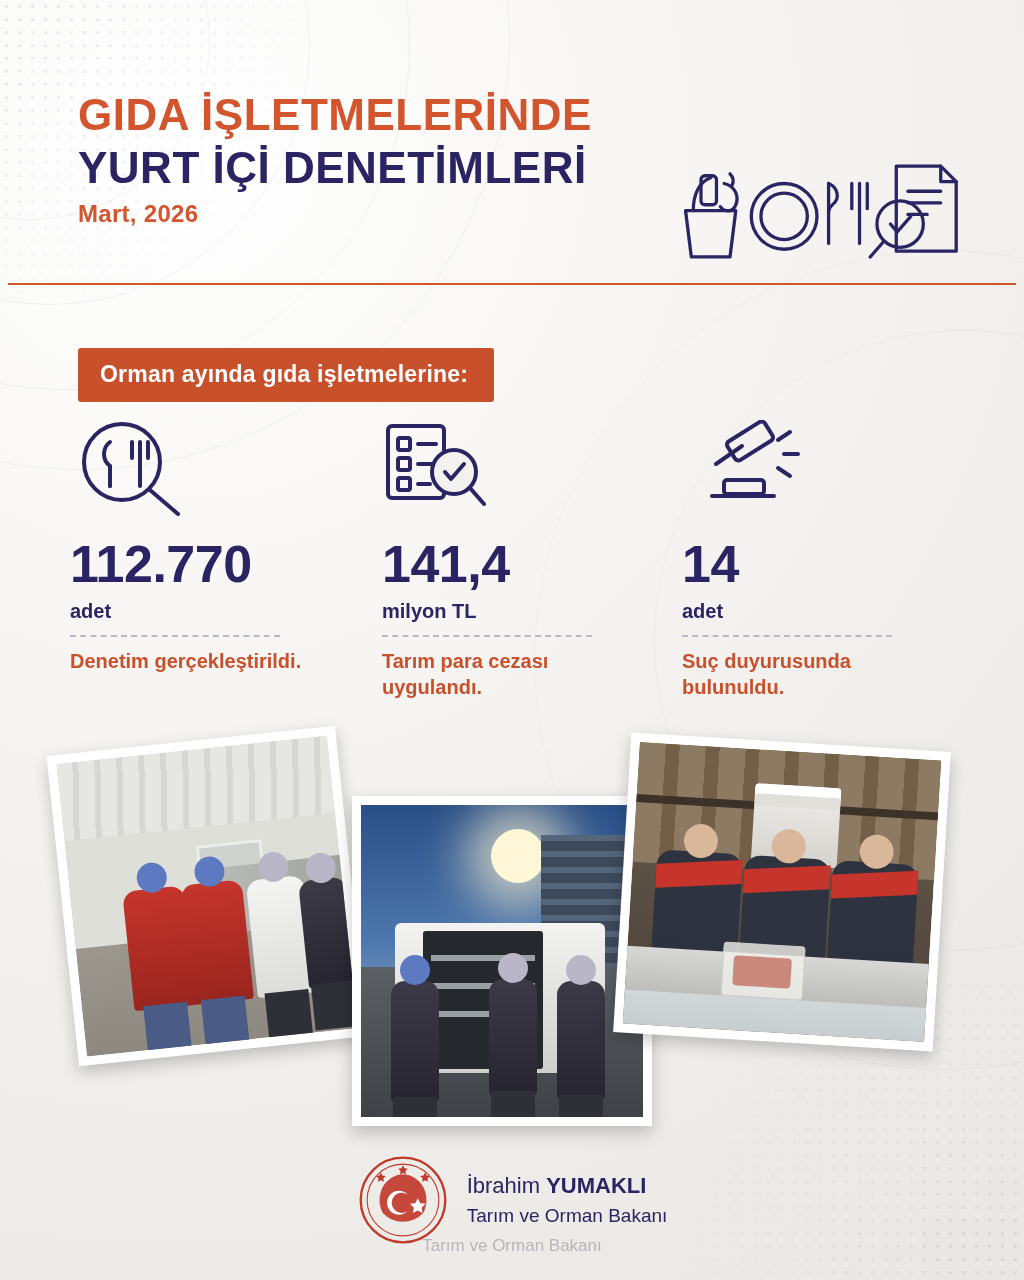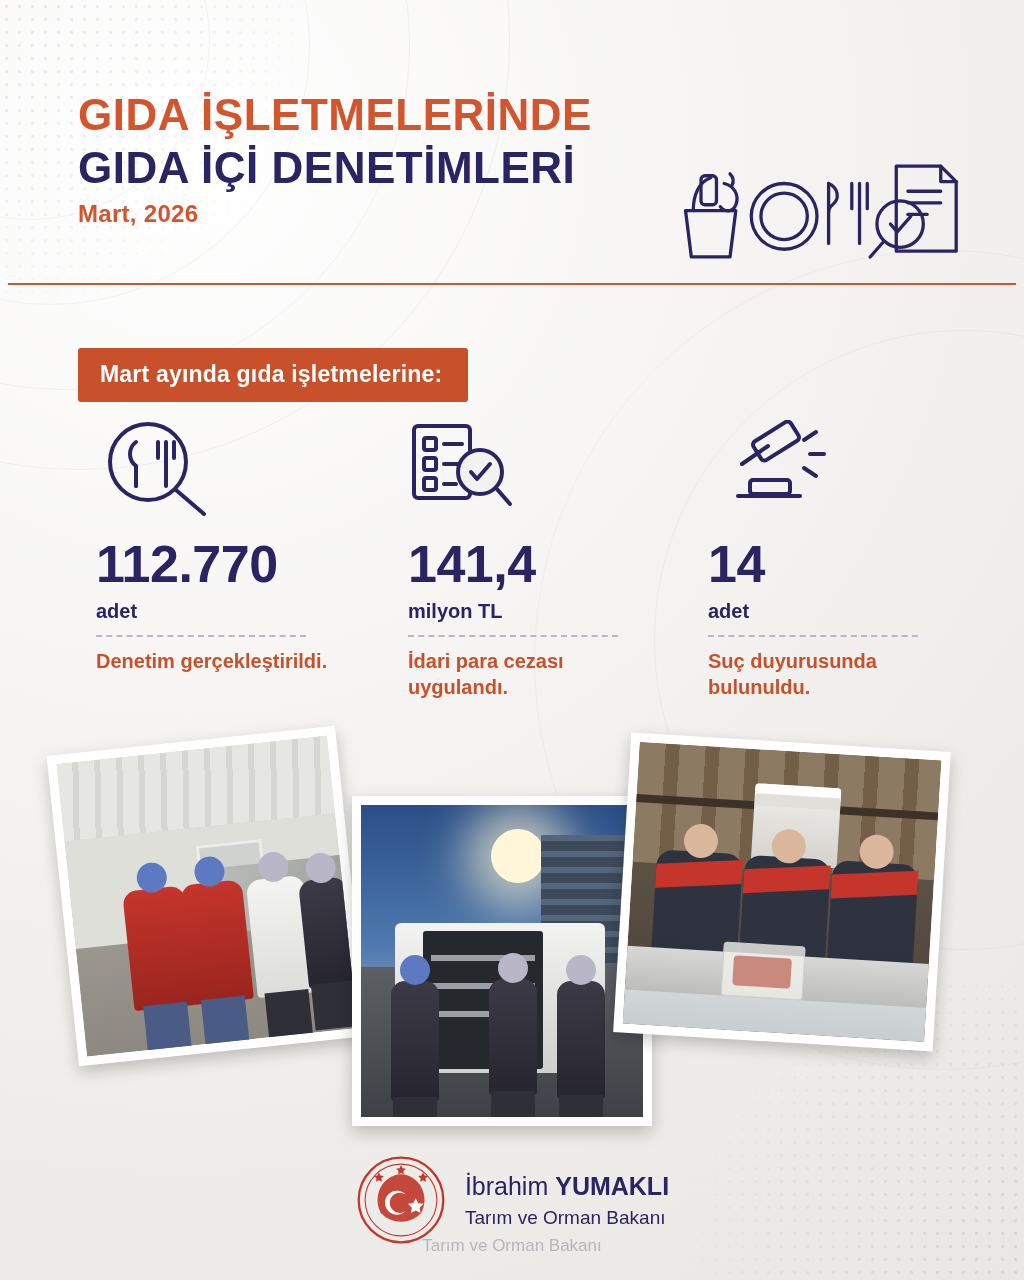--- a/index.html
+++ b/index.html
@@ -98,21 +98,21 @@
     font-size: 23px;
     font-weight: 700;
     padding: 13px 26px 14px 22px;
     border-radius: 3px;
     letter-spacing: 0.2px;
   }
 
   
   .stats {
     position: absolute;
-    left: 88px; top: 420px;
+    left: 62px; top: 420px;
     width: 900px;
     display: flex;
   }
   .stat { position: relative; }
   .stat.s0 { width: 320px; padding-left: 8px; }
   .stat.s1 { width: 300px; padding-left: 0px; }
   .stat.s2 { width: 280px; padding-left: 0px; }
   .stat-icon { height: 96px; display: flex; align-items: flex-end; }
   .stat-number {
     font-size: 52px;
@@ -225,21 +225,21 @@
     position: absolute;
     left: 0; bottom: 34px;
     width: 1024px;
     display: flex;
     align-items: center;
     justify-content: center;
     gap: 18px;
   }
   .emblem { width: 92px; height: 92px; position: relative; }
   .footer-text { line-height: 1.25; }
-  .f-name { font-size: 25px; color: #2b2463; font-weight: 400; }
+  .f-name { font-size: 22px; color: #2b2463; font-weight: 400; }
   .f-name b { font-weight: 800; }
   .f-role { font-size: 19px; color: #2b2463; margin-top: 4px; }
   .watermark {
     position: absolute;
     left: 0; bottom: 24px;
     width: 1024px;
     text-align: center;
     font-size: 17px;
     color: rgba(120,115,130,0.45);
   }
@@ -254,21 +254,21 @@
   <div class="arc a3"></div>
   <div class="arc a4"></div>
   <div class="arc b1"></div>
   <div class="arc b2"></div>
   <div class="dots"></div>
   <div class="dots br"></div>
 
   <div class="header">
     <div class="title-block">
       <div class="title-1">GIDA İŞLETMELERİNDE</div>
-      <div class="title-2">GIDA İÇİ DENETİMLERİ</div>
+      <div class="title-2">YURT İÇİ DENETİMLERİ</div>
       <div class="title-3">Mart, 2026</div>
     </div>
 
     <div class="header-icons">
       <svg viewBox="0 0 300 128" width="290" height="125" fill="none" stroke="#2b2463" stroke-width="3.4" stroke-linecap="round" stroke-linejoin="round">
 
         <g>
           <path d="M14 62 h52 l-6 48 h-40 z"></path>
           <path d="M22 62 c0-16 6-30 18-34"></path>
           <rect x="30" y="26" width="16" height="30" rx="4"></rect>
@@ -292,21 +292,21 @@
           <circle cx="236" cy="76" r="24"></circle>
           <path d="M226 76 l7 8 14-16"></path>
           <path d="M219 94 l-14 16"></path>
         </g>
       </svg>
     </div>
 
     <div class="header-rule"></div>
   </div>
 
-  <div class="banner">Mart ayında gıda işletmelerine:</div>
+  <div class="banner">Orman ayında gıda işletmelerine:</div>
 
   <div class="stats">
 
     <div class="stat s0">
       <div class="stat-icon">
         <svg viewBox="0 0 120 96" width="120" height="96" fill="none" stroke="#2b2463" stroke-width="4" stroke-linecap="round" stroke-linejoin="round">
           <circle cx="52" cy="42" r="38"></circle>
           <path d="M80 70 l28 24"></path>
           <path d="M40 22 c-8 6-8 18 0 24 v20"></path>
           <path d="M40 46 v20"></path>
@@ -331,21 +331,21 @@
           <rect x="16" y="58" width="12" height="12" rx="2"></rect>
           <path d="M36 64 h12"></path>
           <circle cx="72" cy="52" r="22" fill="#f4f2ef"></circle>
           <path d="M63 52 l6 7 13-15"></path>
           <path d="M88 68 l14 16"></path>
         </svg>
       </div>
       <div class="stat-number">141,4</div>
       <div class="stat-unit">milyon TL</div>
       <div class="stat-sep"></div>
-      <div class="stat-desc">İdari para cezası uygulandı.</div>
+      <div class="stat-desc">Tarım para cezası uygulandı.</div>
     </div>
 
     <div class="stat s2">
       <div class="stat-icon">
         <svg viewBox="0 0 120 96" width="120" height="96" fill="none" stroke="#2b2463" stroke-width="4" stroke-linecap="round" stroke-linejoin="round">
           <rect x="46" y="10" width="44" height="22" rx="4" transform="rotate(-32 68 21)"></rect>
           <path d="M34 44 l26-18"></path>
           <path d="M30 76 h62"></path>
           <rect x="42" y="60" width="40" height="14" rx="3"></rect>
           <path d="M96 20 l12-8 M102 34 l14 0 M96 48 l12 8"></path>

